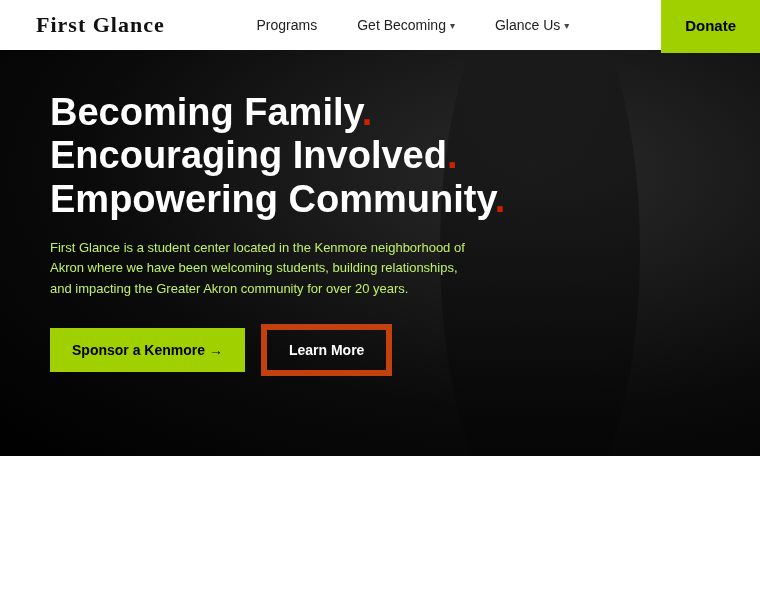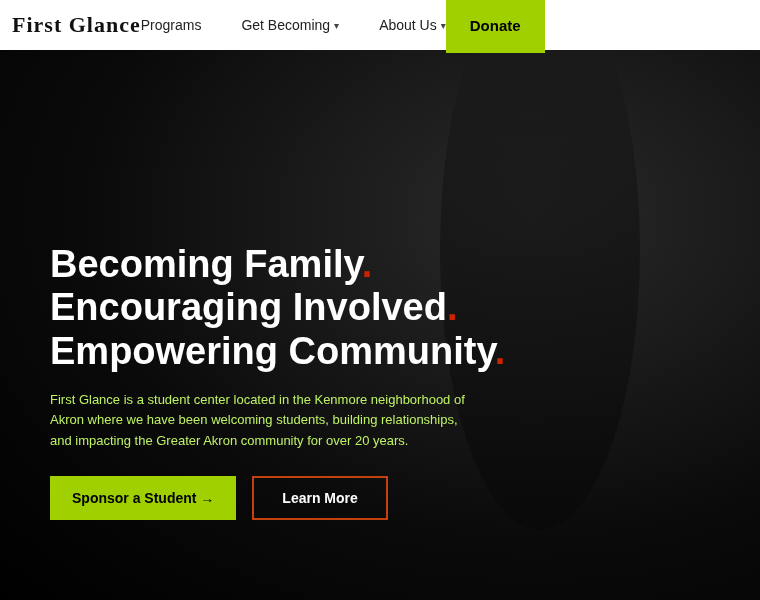--- a/index.html
+++ b/index.html
@@ -12,23 +12,24 @@
       font-family: 'Arial', sans-serif;
       width: 760px;
       height: 600px;
       overflow: hidden;
     }
 
     
     .header {
       display: flex;
       align-items: center;
+      justify-content: space-between;
       background: #fff;
       height: 50px;
-      padding: 0 20px 0 12px;
+      padding: 0 20px 0 36px;
       position: relative;
       z-index: 10;
     }
 
     .logo {
       font-family: Georgia, 'Times New Roman', serif;
       font-size: 22px;
       font-weight: bold;
       color: #111;
       letter-spacing: 1px;
@@ -67,21 +68,21 @@
       display: flex;
       align-items: center;
       white-space: nowrap;
       margin-right: -20px;
     }
 
     
     .hero {
       position: relative;
       width: 760px;
-      height: 550px;
+      height: 406px;
       background: #111;
       overflow: hidden;
     }
 
     .hero-bg {
       position: absolute;
       top: 0;
       left: 0;
       width: 100%;
       height: 100%;
@@ -142,43 +143,43 @@
       border: none;
       cursor: pointer;
       white-space: nowrap;
     }
 
     .btn-learn {
       background: transparent;
       color: #fff;
       font-weight: 600;
       font-size: 14px;
-      padding: 12px 28px;
-      border: 2px solid #c2410c;
+      padding: 12px 22px;
+      border: 6px solid #c2410c;
       cursor: pointer;
       white-space: nowrap;
       text-align: center;
     }
   </style>
 </head>
 <body>
 
 <header class="header">
   <div class="logo">First Glance</div>
 
   <nav class="nav">
     <div class="nav-item">
       <span>Programs</span>
     </div>
     <div class="nav-item">
       <span>Get Becoming</span>
       <span class="nav-chevron">▾</span>
     </div>
     <div class="nav-item">
-      <span>About Us</span>
+      <span>Glance Us</span>
       <span class="nav-chevron">▾</span>
     </div>
   </nav>
 
   <button class="donate-btn">Donate</button>
 </header>
 
 <section class="hero">
   <div class="hero-bg"></div>
   <div class="hero-silhouette"></div>
@@ -186,17 +187,17 @@
   <div class="hero-content">
     <h1 class="hero-title">
       <span>Becoming Family</span><span class="dot">.</span><br>
       <span>Encouraging Involved</span><span class="dot">.</span><br>
       <span>Empowering Community</span><span class="dot">.</span>
     </h1>
 
     <p class="hero-description">First Glance is a student center located in the Kenmore neighborhood of Akron where we have been welcoming students, building relationships, and impacting the Greater Akron community for over 20 years.</p>
 
     <div class="hero-buttons">
-      <button class="btn-sponsor">Sponsor a Student →</button>
+      <button class="btn-sponsor">Sponsor a Kenmore →</button>
       <button class="btn-learn">Learn More</button>
     </div>
   </div>
 </section>
 
 </body></html>

